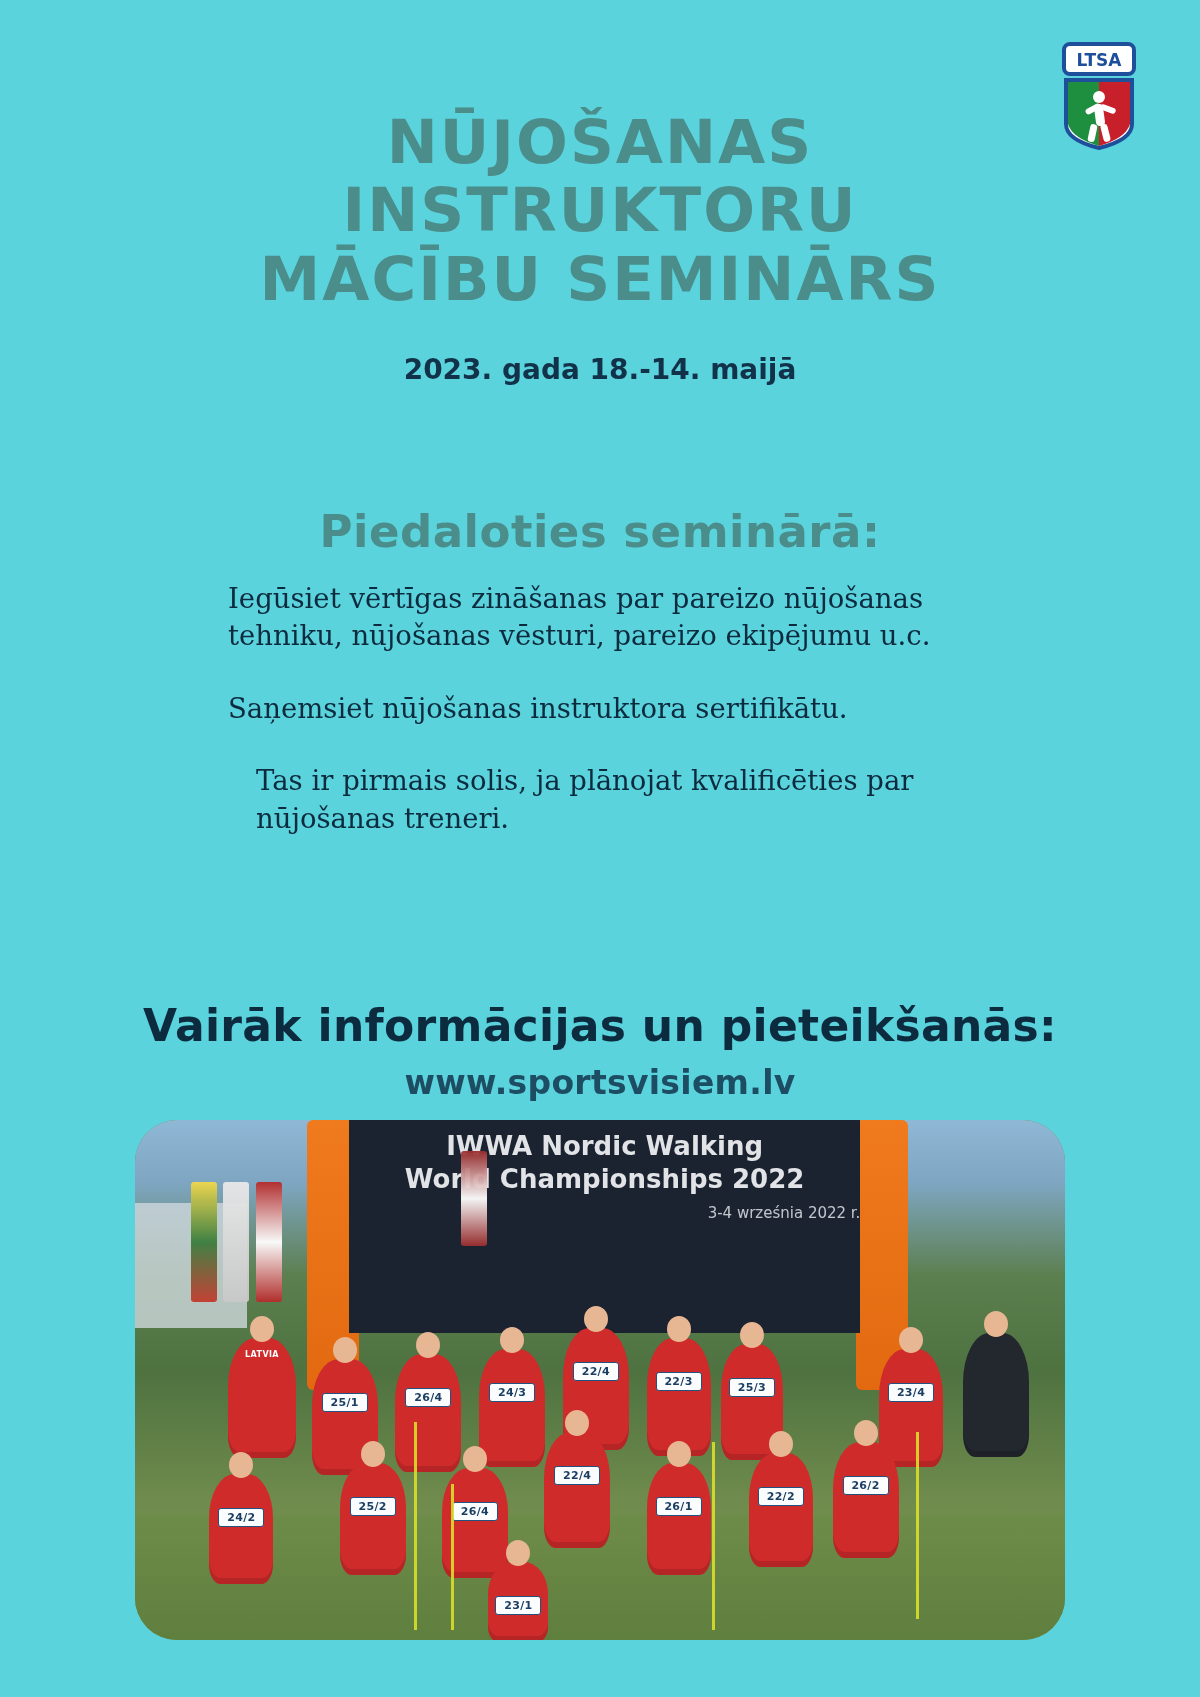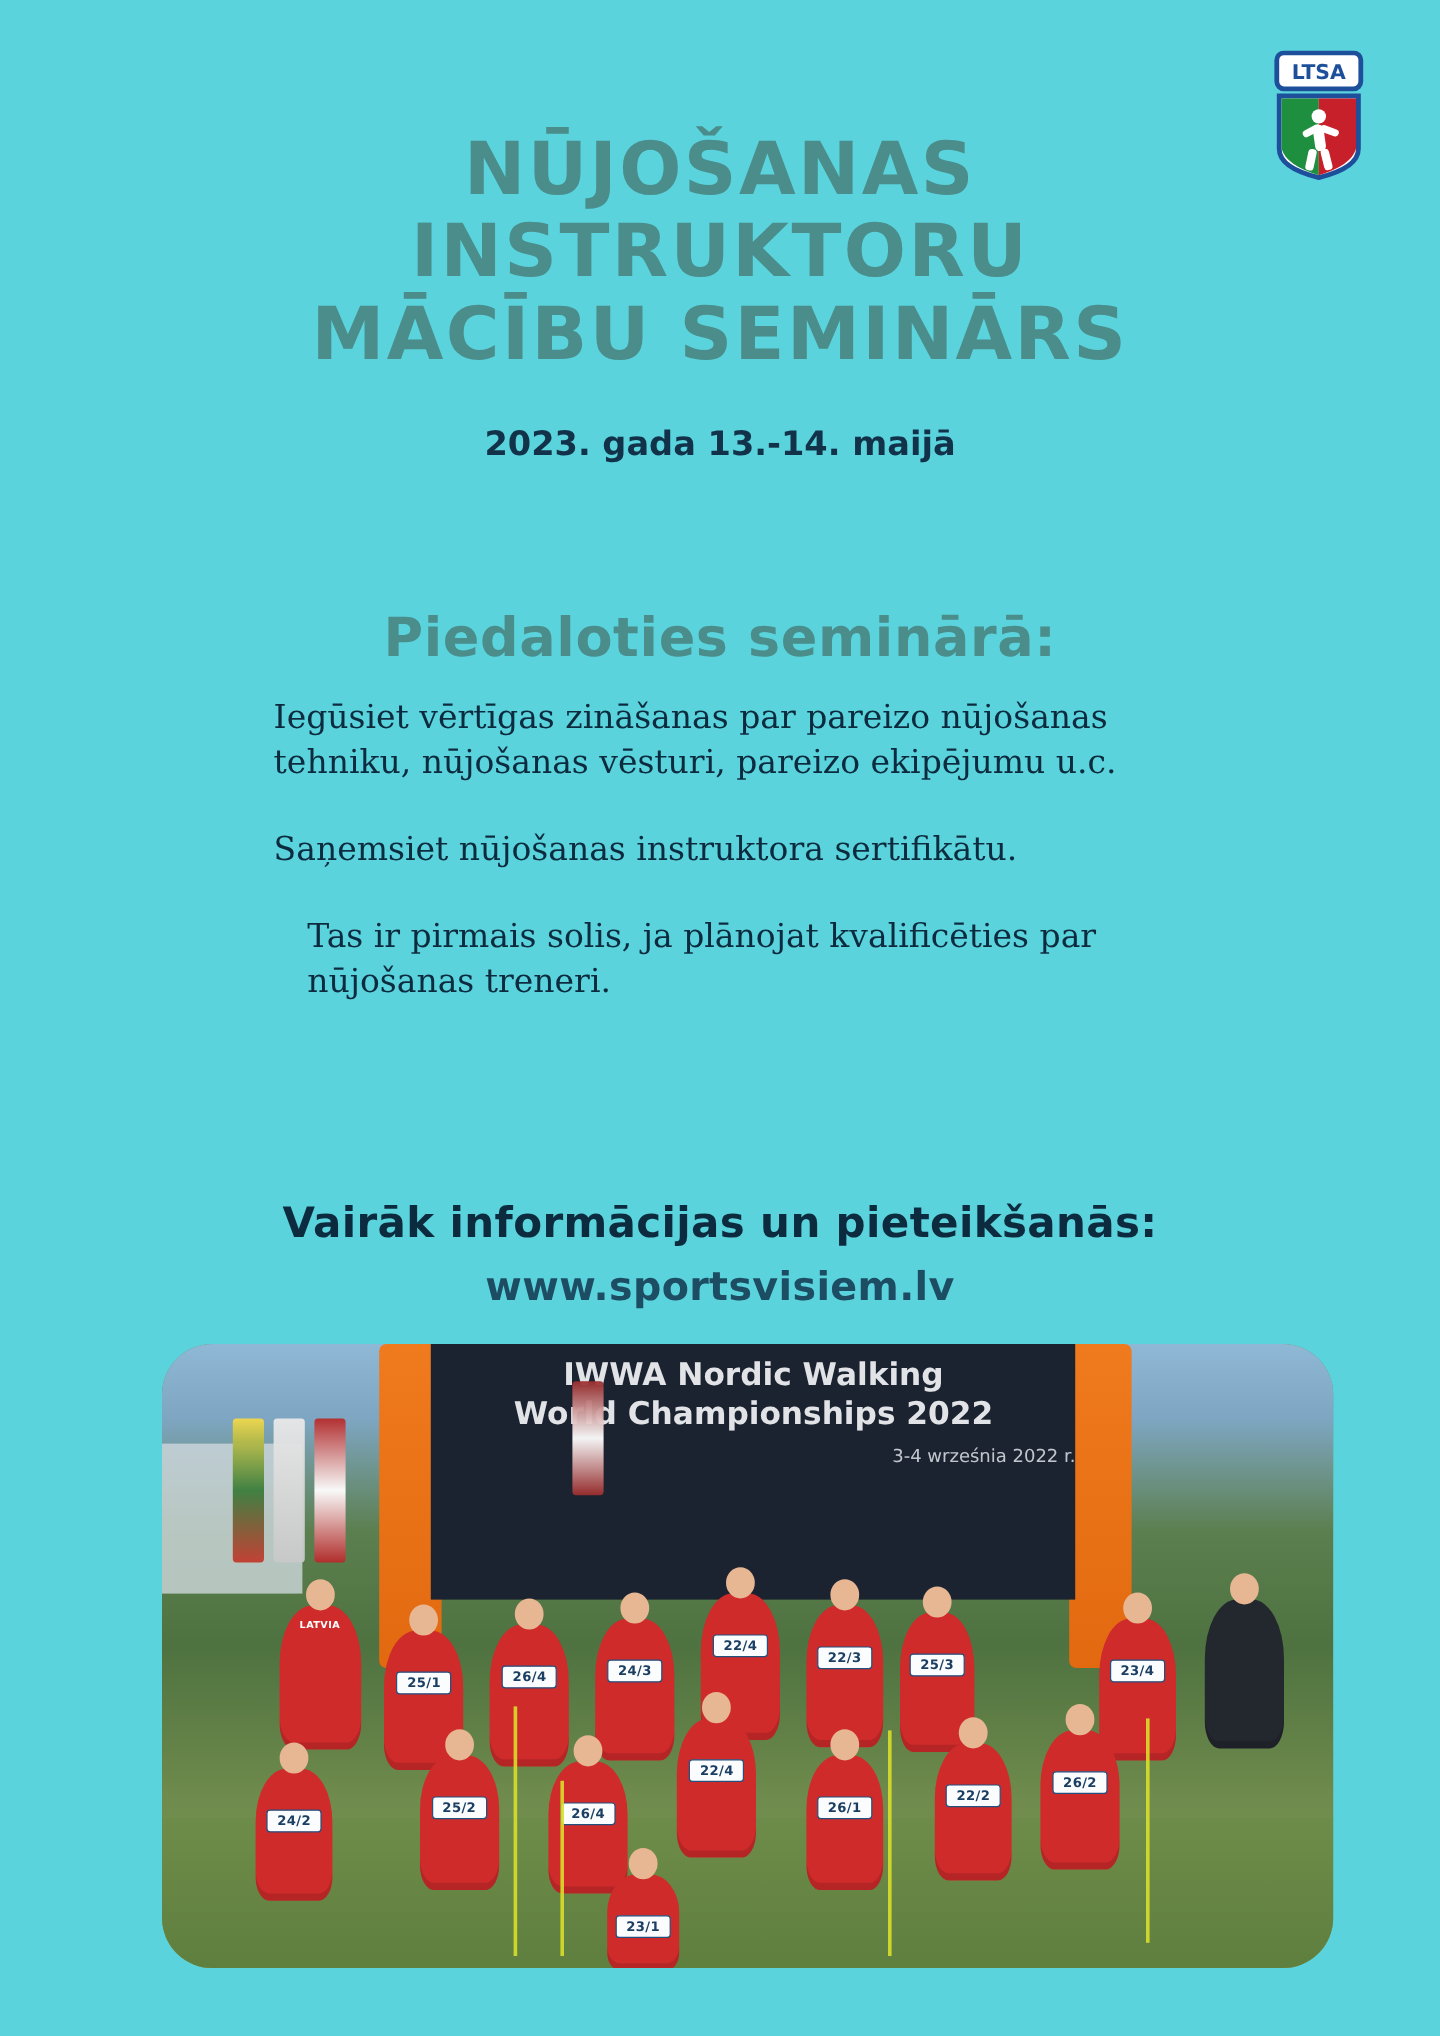--- a/index.html
+++ b/index.html
@@ -99,21 +99,21 @@
   .cta-block {
     position: absolute;
     top: 1000px;
     left: 0;
     width: 1200px;
     text-align: center;
   }
   .cta-line1 {
     font-family: "DejaVu Sans", sans-serif;
     font-weight: bold;
-    font-size: 35px;
+    font-size: 44px;
     color: #0d2b3e;
     letter-spacing: 0.3px;
   }
   .cta-link {
     display: inline-block;
     margin-top: 12px;
     font-family: "DejaVu Sans", sans-serif;
     font-weight: bold;
     font-size: 33px;
     color: #1d4d63;
@@ -124,21 +124,20 @@
   
   .photo-frame {
     position: absolute;
     left: 135px;
     top: 1120px;
     width: 930px;
     height: 520px;
     border-radius: 42px;
     overflow: hidden;
     background: #6d8a4e;
-    padding-left: 46px;
   }
   .photo {
     position: absolute;
     inset: 0;
     
     background:
       linear-gradient(180deg, #8fb8d6 0%, #7ea6c2 12%, #5c7f4f 30%, #4e7240 48%, #6e8a4c 72%, #85a05c 100%);
   }
   
   .banner {
@@ -285,21 +284,21 @@
     </svg>
   </div>
 
   <div class="title-block">
     <div class="title-line">NŪJOŠANAS</div>
     <div class="title-line">INSTRUKTORU</div>
     <div class="title-line">MĀCĪBU SEMINĀRS</div>
   </div>
 
   <div class="date-block">
-    <div class="date-line">2023. gada 13.-14. maijā</div>
+    <div class="date-line">2023. gada 18.-14. maijā</div>
   </div>
 
   <div class="section-heading">Piedaloties seminārā:</div>
 
   <div class="body-block">
     <div class="body-par">Iegūsiet vērtīgas zināšanas par pareizo nūjošanas tehniku, nūjošanas vēsturi, pareizo ekipējumu u.c.</div>
     <div class="body-par">Saņemsiet nūjošanas instruktora sertifikātu.</div>
     <div class="body-par">Tas ir pirmais solis, ja plānojat kvalificēties par nūjošanas treneri.</div>
   </div>
 

